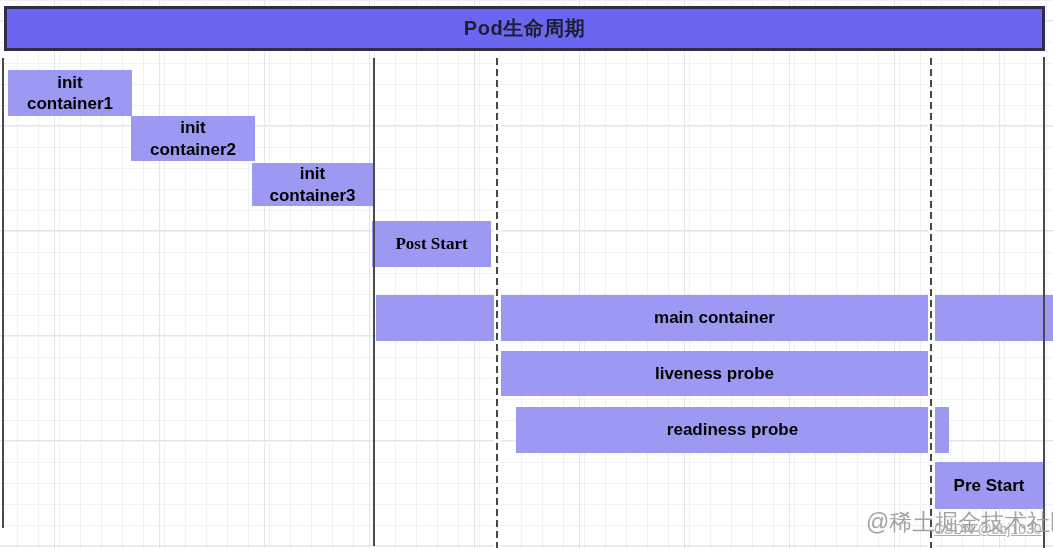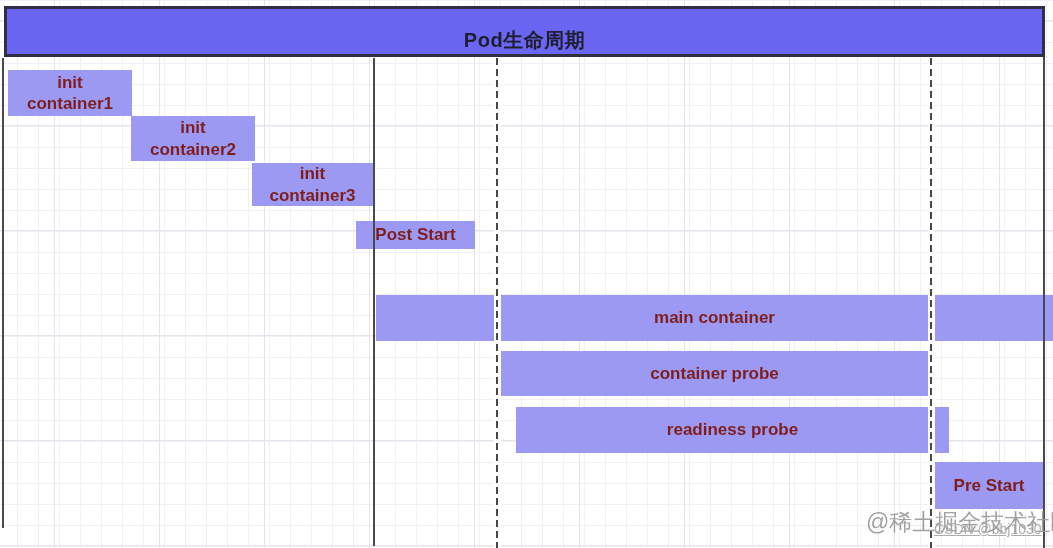--- a/index.html
+++ b/index.html
@@ -13,44 +13,44 @@
       linear-gradient(to bottom, #e4e4ec 1px, transparent 1px),
       linear-gradient(to right, #f0f0f5 1px, transparent 1px),
       linear-gradient(to bottom, #f0f0f5 1px, transparent 1px);
     background-size: 105px 105px, 105px 105px, 21px 21px, 21px 21px;
     background-position: 54px 0, 0 20px, 17px 0, 0 0;
   }
 
   .title-bar {
     position: absolute;
     left: 4px; top: 6px;
-    width: 1041px; height: 51px;
+    width: 1041px; height: 45px;
     background: #6a66f1;
     border: 3px solid #2e2e44;
-    display: flex; align-items: flex-end; justify-content: center;
+    display: flex; align-items: center; justify-content: center;
     z-index: 5;
   }
   .title-bar .title-text {
     font-size: 20px;
     font-weight: bold;
     color: #1e1e30;
     letter-spacing: 0.5px;
   }
 
   .bar {
     position: absolute;
     background: #9b99f2;
     display: flex; align-items: center; justify-content: center;
     text-align: center;
     z-index: 1;
   }
   .bar .bar-label {
     font-size: 17px;
     font-weight: bold;
-    color: #7f1d1d;
+    color: #000000;
     line-height: 1.25;
     white-space: pre-line;
   }
 
   .vline-solid {
     position: absolute;
     width: 2px;
     background: #4a4a4a;
     z-index: 3;
   }
@@ -106,28 +106,28 @@
 container1</span>
 </div>
 <div class="bar" style="left:131px; top:116px; width:124px; height:45px;">
   <span class="bar-label">init
 container2</span>
 </div>
 <div class="bar" style="left:252px; top:163px; width:121px; height:43px;">
   <span class="bar-label">init
 container3</span>
 </div>
-<div class="bar" style="left:356px; top:221px; width:119px; height:28px;">
+<div class="bar" style="left:372px; top:221px; width:119px; height:46px;font-family:Liberation Serif, serif;">
   <span class="bar-label">Post Start</span>
 </div>
 <div class="bar" style="left:376px; top:295px; width:677px; height:46px;text-align:right;">
   <span class="bar-label">main container</span>
 </div>
 <div class="bar" style="left:498px; top:351px; width:433px; height:45px;">
-  <span class="bar-label">container probe</span>
+  <span class="bar-label">liveness probe</span>
 </div>
 <div class="bar" style="left:516px; top:407px; width:433px; height:46px;">
   <span class="bar-label">readiness probe</span>
 </div>
 <div class="bar" style="left:933px; top:462px; width:112px; height:47px;">
   <span class="bar-label">Pre Start</span>
 </div>
 
 <div class="watermark-juejin">@稀土掘金技术社区</div>
 <div class="watermark-csdn">CSDN @bbj1030</div>

